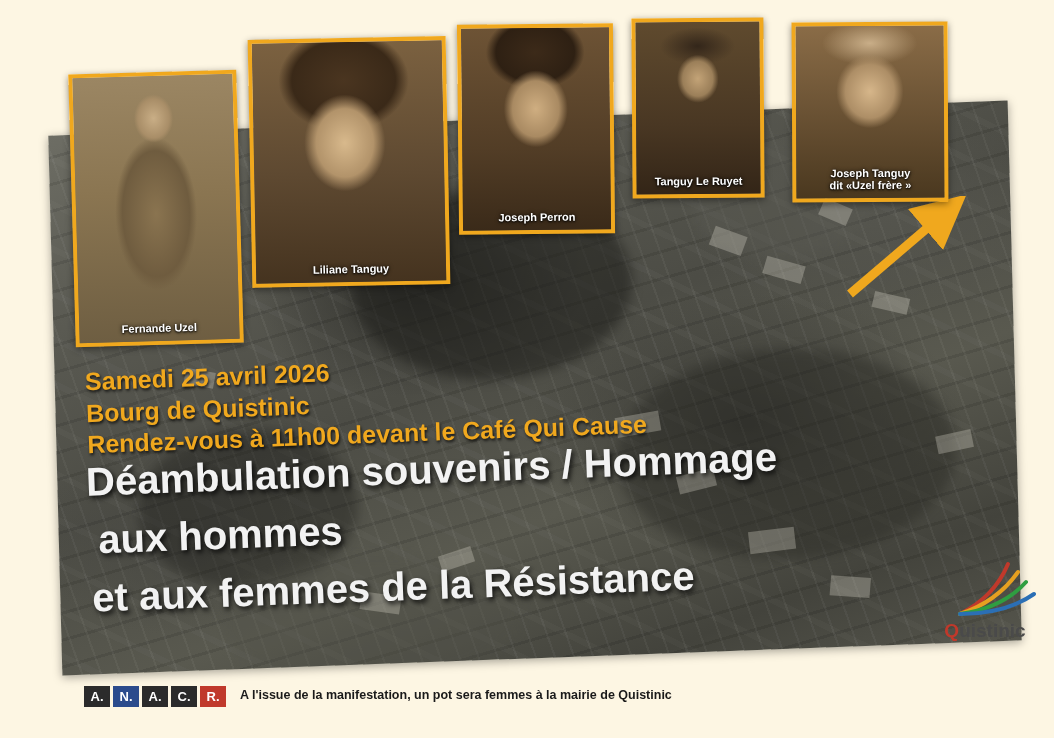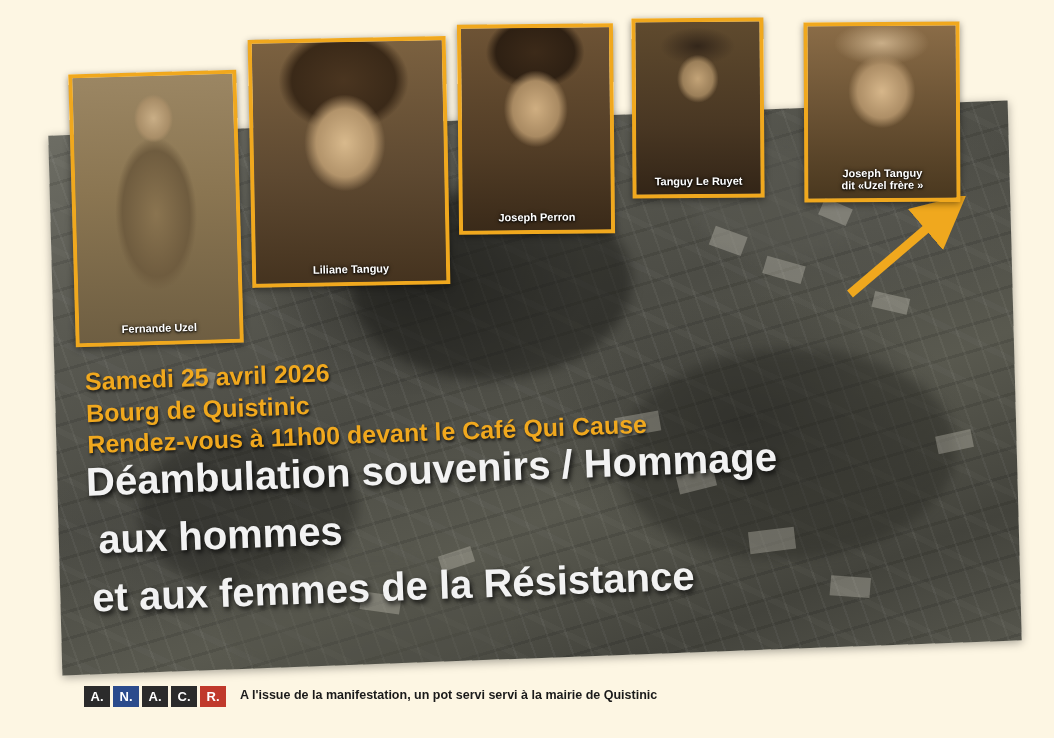--- a/index.html
+++ b/index.html
@@ -138,21 +138,20 @@
     background:
       radial-gradient(ellipse 26px 30px at 50% 33%, #c3a377 0%, #9b7f59 58%, rgba(155,127,89,0) 80%),
       radial-gradient(ellipse 44px 22px at 50% 14%, #33261a 0%, rgba(51,38,26,0) 85%),
       linear-gradient(180deg, #5f4a2e 0%, #493723 60%, #332517 100%);
   }
 
   #p-petitfrere {
     left: 792px; top: 22px; width: 148px; height: 172px;
     transform: rotate(-0.3deg);
     background: linear-gradient(175deg, #8a6c48 0%, #6a5133 60%, #4b3922 100%);
-    margin-left: 12px;
   }
   #p-petitfrere .img {
     background:
       radial-gradient(ellipse 42px 46px at 50% 38%, #d6b68a 0%, #ad8e66 58%, rgba(173,142,102,0) 80%),
       radial-gradient(ellipse 56px 26px at 50% 10%, #c9ae88 0%, rgba(201,174,136,0) 85%),
       linear-gradient(180deg, #8a6c47 0%, #644d30 60%, #4a381f 100%);
   }
 
   
   .date-block {
@@ -304,24 +303,33 @@
     <div>Bourg de Quistinic</div>
     <div>Rendez-vous à 11h00 devant le Café Qui Cause</div>
   </div>
 
   <div class="title-block">
     <div class="l1">Déambulation souvenirs / Hommage</div>
     <div class="l2">aux hommes</div>
     <div class="l3">et aux femmes de la Résistance</div>
   </div>
 
+  <div class="logo">
+    <svg width="110" height="62" viewBox="0 0 110 62">
+      <path d="M30 56 C 50 46, 68 30, 78 6" stroke="#c0392b" stroke-width="4" fill="none" stroke-linecap="round"></path>
+      <path d="M30 56 C 54 48, 74 34, 88 14" stroke="#e6a020" stroke-width="4" fill="none" stroke-linecap="round"></path>
+      <path d="M30 56 C 58 52, 80 42, 96 24" stroke="#2f9e41" stroke-width="4" fill="none" stroke-linecap="round"></path>
+      <path d="M30 56 C 60 56, 84 50, 104 36" stroke="#2b6fb5" stroke-width="4" fill="none" stroke-linecap="round"></path>
+    </svg>
+    <div class="word"><span class="q">Q</span><span>uistinic</span></div>
+  </div>
 
   <div class="anacr">
     <span class="a1">A.</span>
     <span class="a2">N.</span>
     <span class="a3">A.</span>
     <span class="a4">C.</span>
     <span class="a5">R.</span>
   </div>
 
-  <div class="footer-note">A l'issue de la manifestation, un pot servi servi à la mairie de Quistinic</div>
+  <div class="footer-note">A l'issue de la manifestation, un pot sera femmes à la mairie de Quistinic</div>
 
 </div>
 
 </body></html>

